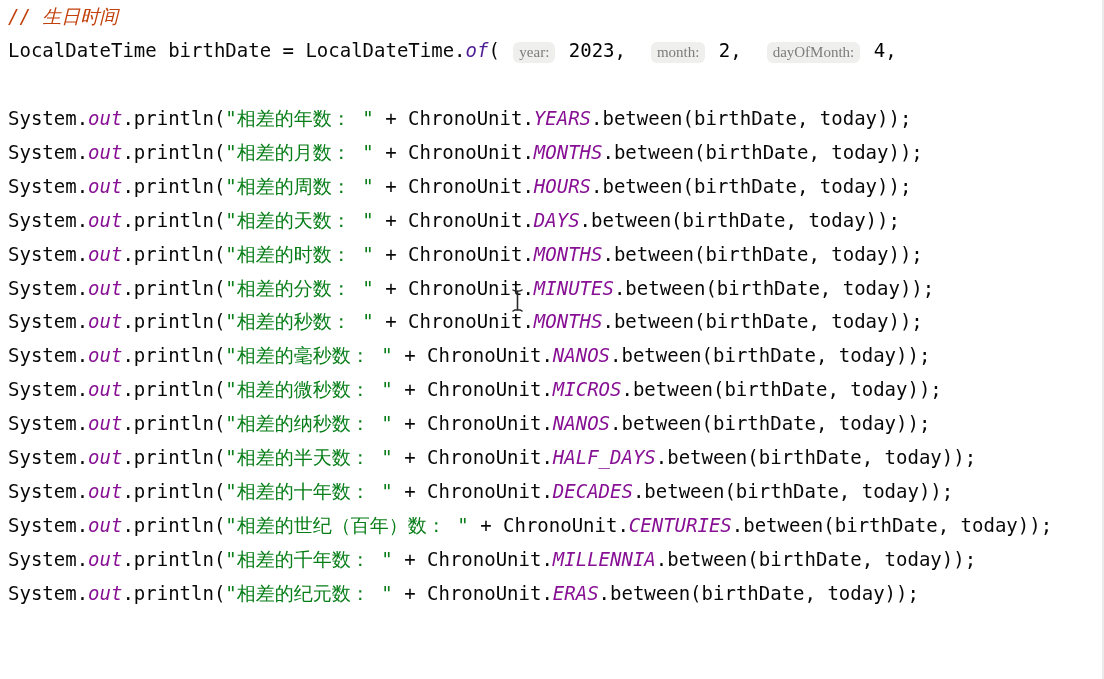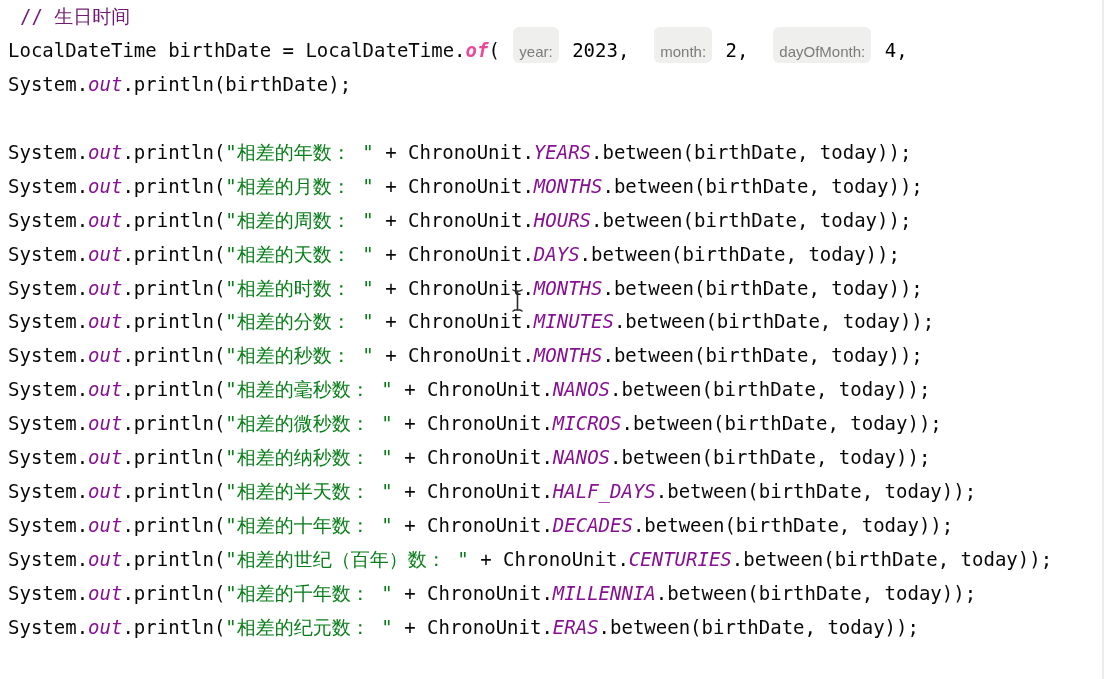--- a/index.html
+++ b/index.html
@@ -7,40 +7,39 @@
        font-family:"DejaVu Sans Mono",monospace;-webkit-font-smoothing:antialiased;}
   .editor{position:relative;width:1104px;height:679px;background:#ffffff;overflow:hidden;}
   .editor::after{content:"";position:absolute;top:0;right:0;width:2px;height:100%;
        background:#ebebeb;pointer-events:none;}
   .line{height:33.95px;line-height:33.95px;white-space:pre;padding-left:8px;
        font-size:19px;color:#080808;}
   .line.hl{background:#fbf3e3;position:relative;}
   .line.hl::before{content:"";position:absolute;left:0;top:0;bottom:0;width:4px;background:#f3ddd1;}
   
   .p{color:#080808;}
-  .c{color:#701a75;margin-left:12px;}
+  .c{color:#c2410c;font-style:italic;}
   .s{color:#067d17;}
   .n{color:#000000;}
   .f{color:#871094;font-style:italic;}
-  .m{color:#ec4899;font-style:italic;font-weight:bold;}
-  .h{font-family:Liberation Sans, sans-serif;font-size:15px;color:#7c7c7c;
-     background:#efefed;border-radius:6px;padding:16px 6px 3px;margin:0 2px;}
+  .m{color:#4c1d95;font-style:italic;}
+  .h{font-family:Liberation Serif, serif;font-size:15px;color:#7c7c7c;
+     background:#efefed;border-radius:6px;padding:2px 6px 3px;margin:0 2px;}
   .line.hl .h{background:#f4f1e8;}
   .nc{color:#1750eb;background:#fcfbf8;border-radius:4px;padding:1px 3px 2px;}
   
   .ibeam{position:absolute;left:511px;top:288px;width:13px;height:25px;pointer-events:none;}
 </style>
 </head>
 <body>
 
 <div class="editor">
 
   <div class="line"><span class="c">// 生日时间</span></div>
     <div class="line"><span class="p">LocalDateTime birthDate = LocalDateTime.</span><span class="m">of</span><span class="p">( </span><span class="h">year:</span><span class="p"> </span><span class="n">2023</span><span class="p">,  </span><span class="h">month:</span><span class="p"> </span><span class="n">2</span><span class="p">,  </span><span class="h">dayOfMonth:</span><span class="p"> </span><span class="n">4</span><span class="p">,</span></div>
-    <div class="line"><span class="p">System.</span><span class="f">out</span><span class="p">.println(birthDate);</span></div>
     <div class="line"></div>
     <div class="line"><span class="p">System.</span><span class="f">out</span><span class="p">.println(</span><span class="s">"相差的年数： "</span><span class="p"> + ChronoUnit.</span><span class="f">YEARS</span><span class="p">.between(birthDate, today));</span></div>
     <div class="line"><span class="p">System.</span><span class="f">out</span><span class="p">.println(</span><span class="s">"相差的月数： "</span><span class="p"> + ChronoUnit.</span><span class="f">MONTHS</span><span class="p">.between(birthDate, today));</span></div>
     <div class="line"><span class="p">System.</span><span class="f">out</span><span class="p">.println(</span><span class="s">"相差的周数： "</span><span class="p"> + ChronoUnit.</span><span class="f">HOURS</span><span class="p">.between(birthDate, today));</span></div>
     <div class="line"><span class="p">System.</span><span class="f">out</span><span class="p">.println(</span><span class="s">"相差的天数： "</span><span class="p"> + ChronoUnit.</span><span class="f">DAYS</span><span class="p">.between(birthDate, today));</span></div>
     <div class="line"><span class="p">System.</span><span class="f">out</span><span class="p">.println(</span><span class="s">"相差的时数： "</span><span class="p"> + ChronoUnit.</span><span class="f">MONTHS</span><span class="p">.between(birthDate, today));</span></div>
     <div class="line"><span class="p">System.</span><span class="f">out</span><span class="p">.println(</span><span class="s">"相差的分数： "</span><span class="p"> + ChronoUnit.</span><span class="f">MINUTES</span><span class="p">.between(birthDate, today));</span></div>
     <div class="line"><span class="p">System.</span><span class="f">out</span><span class="p">.println(</span><span class="s">"相差的秒数： "</span><span class="p"> + ChronoUnit.</span><span class="f">MONTHS</span><span class="p">.between(birthDate, today));</span></div>
     <div class="line"><span class="p">System.</span><span class="f">out</span><span class="p">.println(</span><span class="s">"相差的毫秒数： "</span><span class="p"> + ChronoUnit.</span><span class="f">NANOS</span><span class="p">.between(birthDate, today));</span></div>
     <div class="line"><span class="p">System.</span><span class="f">out</span><span class="p">.println(</span><span class="s">"相差的微秒数： "</span><span class="p"> + ChronoUnit.</span><span class="f">MICROS</span><span class="p">.between(birthDate, today));</span></div>

